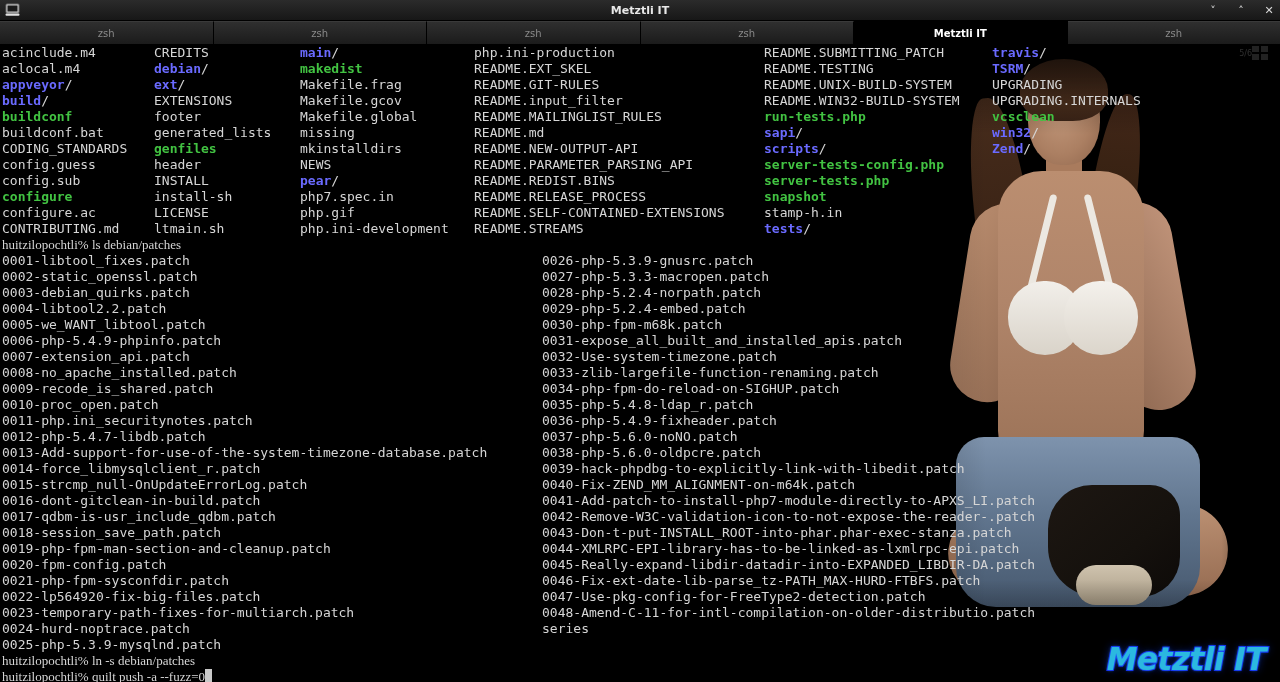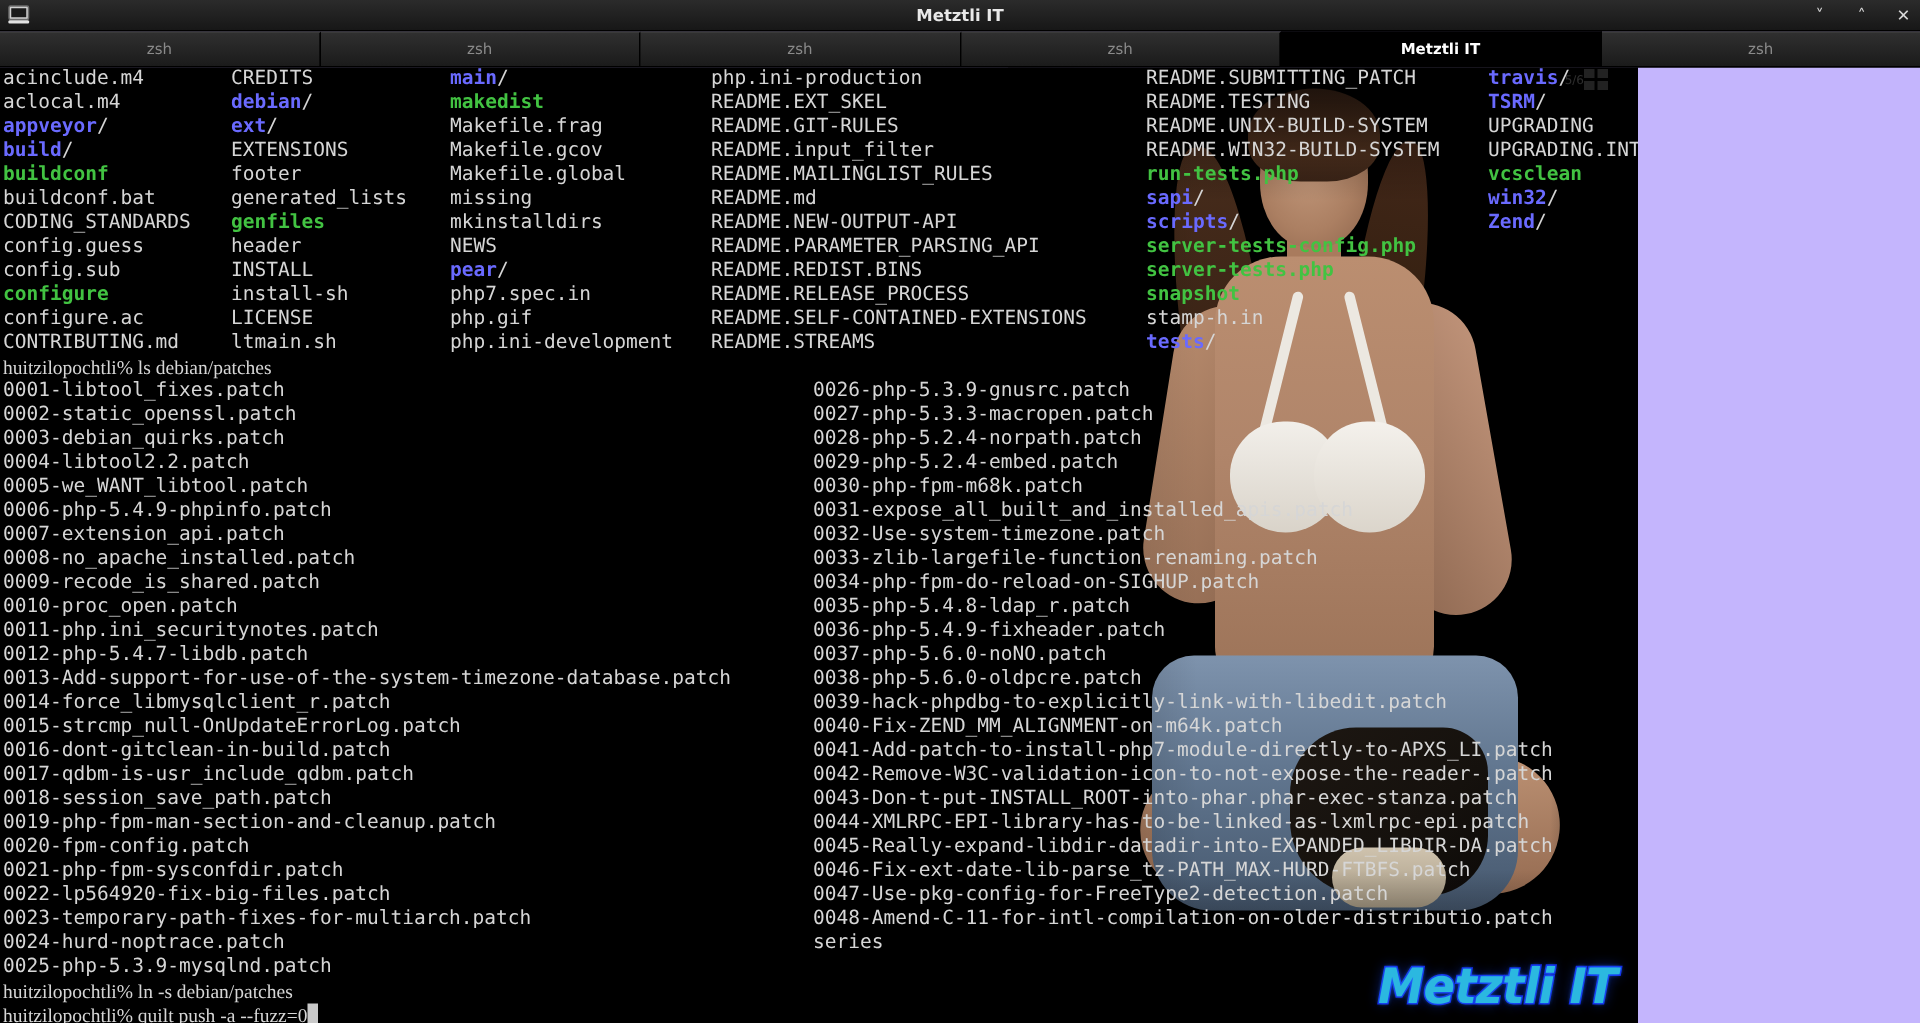--- a/index.html
+++ b/index.html
@@ -105,21 +105,21 @@
   .tab.active {
     background: #000;
     color: #ffffff;
     font-weight: bold;
     border-top: 1px solid #000;
   }
 
   
   .term {
     position: relative;
-    width: 1092px;
+    width: 1280px;
     height: 637px;
     background: #000;
     overflow: hidden;
   }
 
   
   .wallpaper {
     position: absolute;
     right: 0;
     top: 0;
@@ -305,21 +305,21 @@
     display: inline-block;
     width: 7px;
     height: 14px;
     background: #c9c9c9;
     vertical-align: -2px;
   }
 
   
   .page-indicator {
     position: absolute;
-    right: 20px;
+    right: 12px;
     top: 1px;
     display: flex;
     align-items: center;
     opacity: .22;
     font-family: "DejaVu Sans", "Liberation Sans", sans-serif;
     font-size: 8px;
     color: #cfcfcf;
   }
   .pi-grid {
     display: grid;

